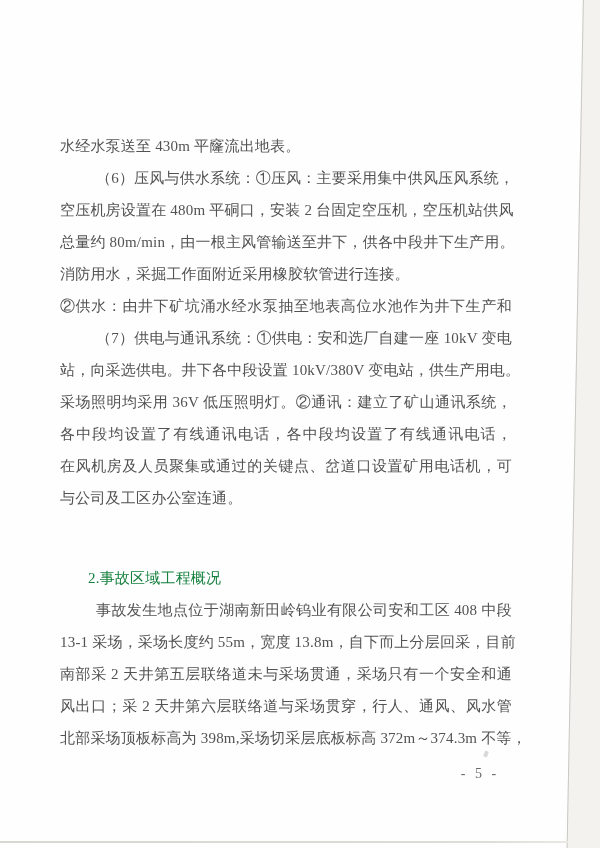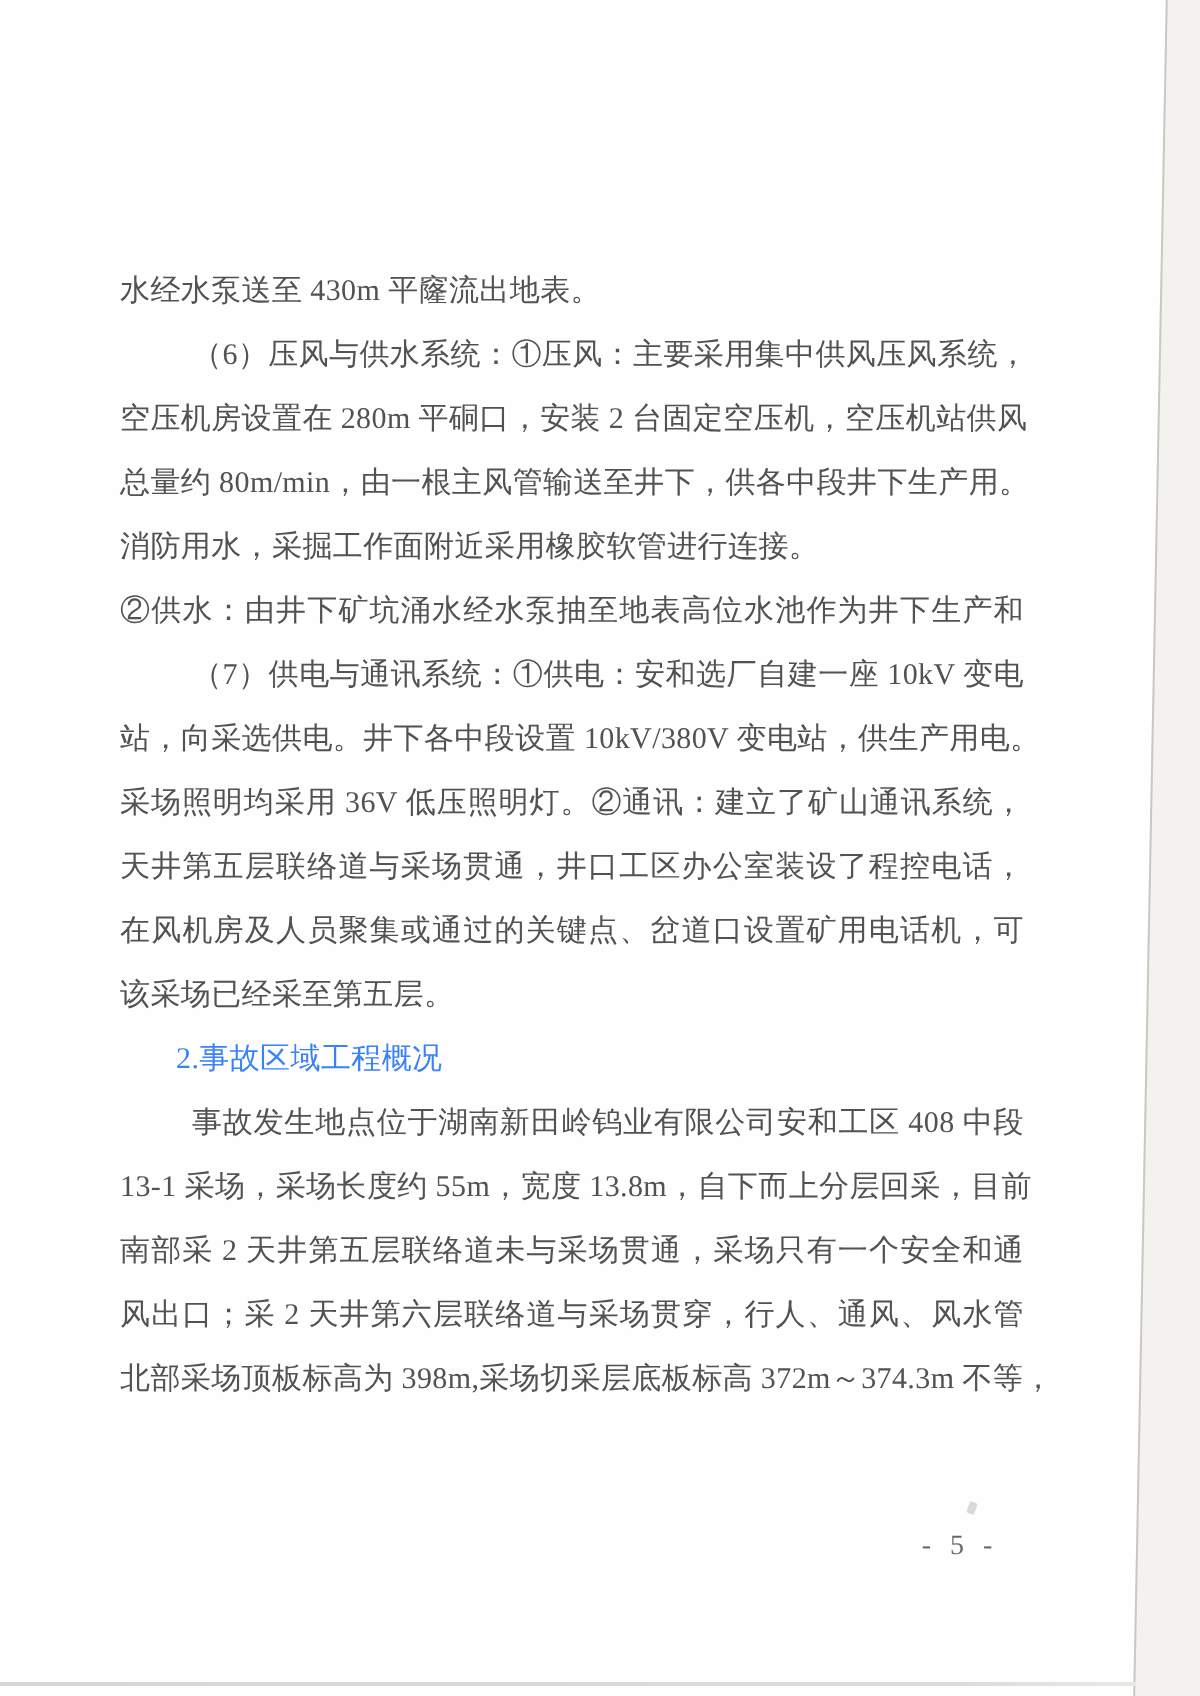--- a/index.html
+++ b/index.html
@@ -52,21 +52,21 @@
     height: 32px;
     line-height: 32px;
     white-space: nowrap;
   }
   .just {
     text-align: justify;
     text-align-last: justify;
   }
   .ind   { text-indent: 36px; }
   .ind-h { text-indent: 28px; }
-  .heading { color: #3b82f6; }
+  .heading { color: #15803d; margin-top: 48px; }
   .page-number {
     position: absolute;
     left: 444px; top: 764px;
     width: 72px;
     text-align: center;
     color: #6a6a6a;
     font-size: 14px;
     letter-spacing: 3px;
     line-height: 20px;
   }
@@ -76,30 +76,30 @@
 
 <div class="page">
 
   <div class="edge-strip"></div>
   <div class="bottom-shadow"></div>
   <div class="speck"></div>
 
   <div class="text-block">
     <div class="line">水经水泵送至 430m 平窿流出地表。</div>
     <div class="line just ind">（6）压风与供水系统：①压风：主要采用集中供风压风系统，</div>
-    <div class="line just">空压机房设置在 280m 平硐口，安装 2 台固定空压机，空压机站供风</div>
+    <div class="line just">空压机房设置在 480m 平硐口，安装 2 台固定空压机，空压机站供风</div>
     <div class="line just">总量约 80m/min，由一根主风管输送至井下，供各中段井下生产用。</div>
     <div class="line">消防用水，采掘工作面附近采用橡胶软管进行连接。</div>
     <div class="line just">②供水：由井下矿坑涌水经水泵抽至地表高位水池作为井下生产和</div>
     <div class="line just ind">（7）供电与通讯系统：①供电：安和选厂自建一座 10kV 变电</div>
     <div class="line just">站，向采选供电。井下各中段设置 10kV/380V 变电站，供生产用电。</div>
     <div class="line just">采场照明均采用 36V 低压照明灯。②通讯：建立了矿山通讯系统，</div>
-    <div class="line just">天井第五层联络道与采场贯通，井口工区办公室装设了程控电话，</div>
+    <div class="line just">各中段均设置了有线通讯电话，各中段均设置了有线通讯电话，</div>
     <div class="line just">在风机房及人员聚集或通过的关键点、岔道口设置矿用电话机，可</div>
-    <div class="line">该采场已经采至第五层。</div>
+    <div class="line">与公司及工区办公室连通。</div>
     <div class="line ind-h heading">2.事故区域工程概况</div>
     <div class="line just ind">事故发生地点位于湖南新田岭钨业有限公司安和工区 408 中段</div>
     <div class="line just">13-1 采场，采场长度约 55m，宽度 13.8m，自下而上分层回采，目前</div>
     <div class="line just">南部采 2 天井第五层联络道未与采场贯通，采场只有一个安全和通</div>
     <div class="line just">风出口；采 2 天井第六层联络道与采场贯穿，行人、通风、风水管</div>
     <div class="line just">北部采场顶板标高为 398m,采场切采层底板标高 372m～374.3m 不等，</div>
   </div>
 
   <div class="page-number">- 5 -</div>
 

